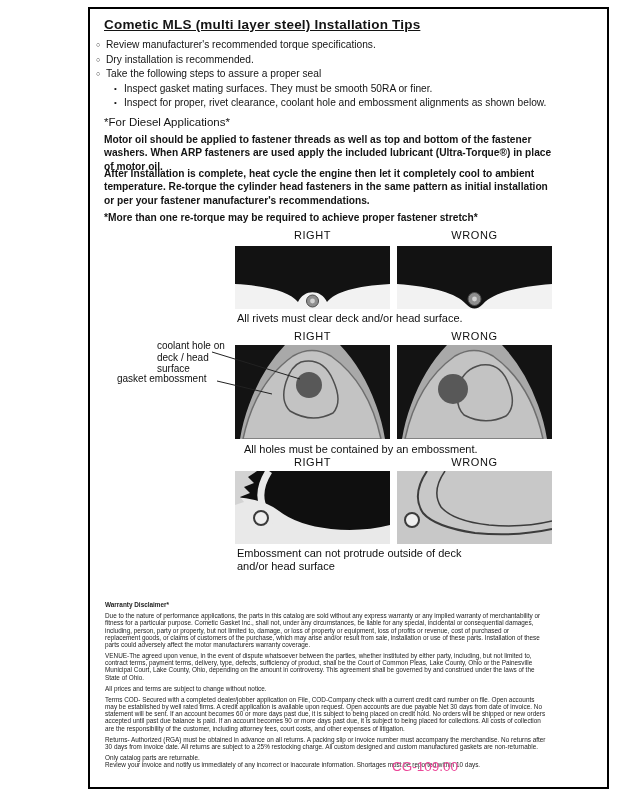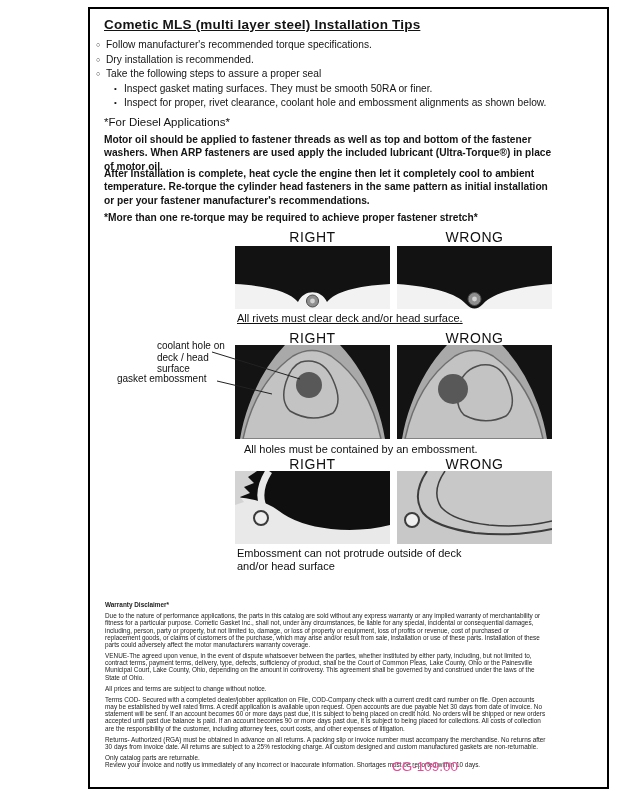--- a/index.html
+++ b/index.html
@@ -19,21 +19,21 @@
   .tip-row{display:flex;align-items:flex-start;margin-bottom:2.6px;}
   .tip-row.sub{padding-left:18px;}
   .bullet{width:10px;flex:0 0 10px;font-size:8px;line-height:12px;}
   .bullet.open{font-size:7px;}
   .tip-text{line-height:12px;}
   .diesel-heading{position:absolute;left:104px;top:116px;font-size:11.5px;font-weight:normal;}
   .para{position:absolute;left:104px;width:452px;font-size:10.2px;line-height:1.3;font-weight:bold;}
   .p1{top:133px;}
   .p2{top:167px;}
   .p3{top:211px;}
-  .col-header{position:absolute;width:155px;text-align:center;font-size:14px;letter-spacing:.6px;color:#101010;}
+  .col-header{position:absolute;width:155px;text-align:center;font-size:11px;letter-spacing:.6px;color:#101010;}
   .img-box{position:absolute;display:block;}
   .caption{position:absolute;left:237px;font-size:11px;line-height:1.15;color:#101010;}
   .diagram-label{position:absolute;font-size:10px;line-height:1.15;color:#101010;}
   .lbl-coolant{left:140px;top:340px;width:86px;margin-left:17px;}
   .lbl-emboss{left:117px;top:373px;width:110px;}
   .pointer-lines{position:absolute;left:0;top:0;pointer-events:none;}
   .disclaimer{position:absolute;left:105px;top:601px;width:441px;font-size:6.4px;line-height:1.12;color:#1c1c1c;}
   .disclaimer .dh{font-weight:bold;margin:0 0 4px 0;}
   .disclaimer p{margin:0 0 4px 0;}
   .disclaimer p.tight{margin:0;}
@@ -43,21 +43,21 @@
 <body>
 
 <div class="page">
   <div class="frame"></div>
 
   <div class="title">Cometic MLS (multi layer steel) Installation Tips</div>
 
   <div class="tips">
     <div class="tip-row">
       <span class="bullet open">○</span>
-      <span class="tip-text">Follow manufacturer's recommended torque specifications.</span>
+      <span class="tip-text">Review manufacturer's recommended torque specifications.</span>
     </div>
     <div class="tip-row">
       <span class="bullet open">○</span>
       <span class="tip-text">Dry installation is recommended.</span>
     </div>
     <div class="tip-row">
       <span class="bullet open">○</span>
       <span class="tip-text">Take the following steps to assure a proper seal</span>
     </div>
     <div class="tip-row sub">
@@ -83,21 +83,21 @@
     <path d="M0,0 H155 V38 C120,40 100,46 92,56 C86,43 69,43 63,56 C55,46 35,40 0,38 Z" fill="#121212"></path>
     <circle cx="77.5" cy="55" r="6" fill="#8f8f8f" stroke="#4a4a4a" stroke-width="1"></circle>
     <circle cx="77.5" cy="55" r="2.4" fill="#d2d2d2"></circle>
   </svg>
   <svg class="img-box" style="left:397px;top:246px;" width="155" height="63" viewBox="0 0 155 63">
     <rect width="155" height="63" fill="#f2f2f2"></rect>
     <path d="M0,0 H155 V38 C118,41 96,47 86,58 C80,64 75,64 69,58 C59,47 37,41 0,38 Z" fill="#121212"></path>
     <circle cx="77.5" cy="53" r="6.5" fill="#8f8f8f" stroke="#4a4a4a" stroke-width="1"></circle>
     <circle cx="77.5" cy="53" r="2.4" fill="#d2d2d2"></circle>
   </svg>
-  <div class="caption" style="top:312px;text-decoration:underline;">All rivets must clear deck and/or head surface.</div>
+  <div class="caption" style="top:312px;">All rivets must clear deck and/or head surface.</div>
 
   <div class="col-header" style="left:235px;top:330px;">RIGHT</div>
   <div class="col-header" style="left:397px;top:330px;">WRONG</div>
 
   <div class="diagram-label lbl-coolant">coolant hole on deck / head surface</div>
   <div class="diagram-label lbl-emboss">gasket embossment</div>
 
   <svg class="img-box" style="left:235px;top:345px;" width="155" height="94" viewBox="0 0 155 94">
     <rect width="155" height="94" fill="#a9a9a9"></rect>
     <path d="M8,94 Q20,38 58,11 Q77,0 96,11 Q134,38 146,94 Z" fill="#c3c3c3" stroke="#6e6e6e" stroke-width="1.5"></path>

